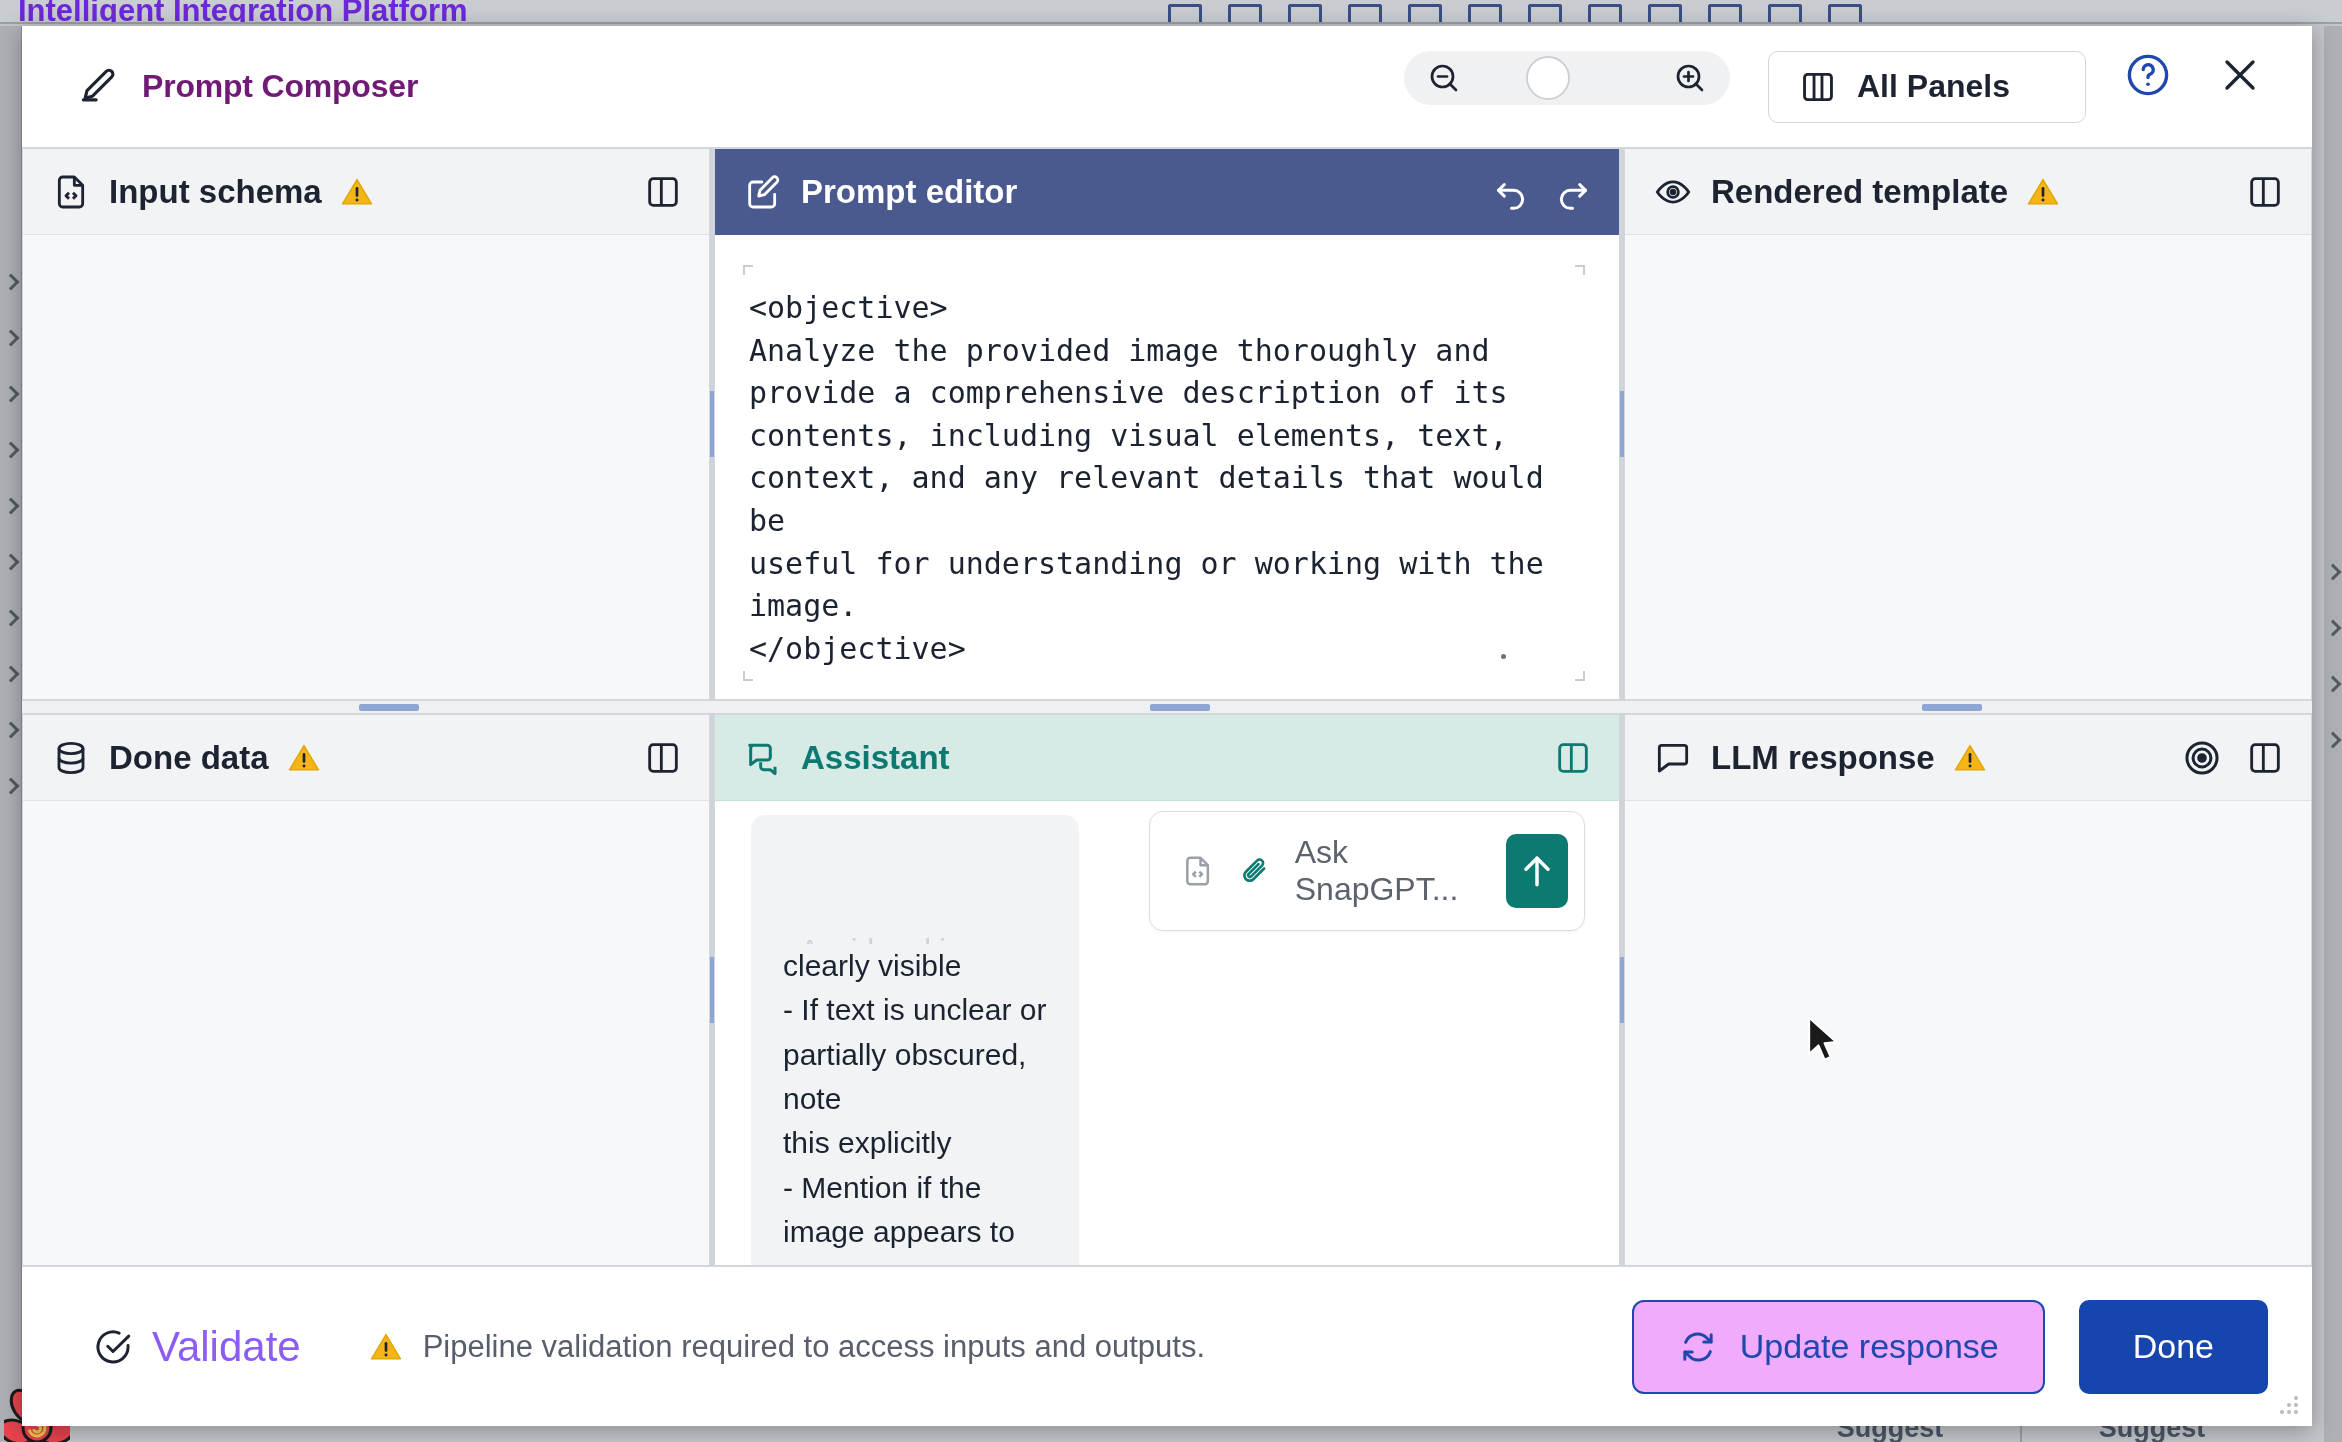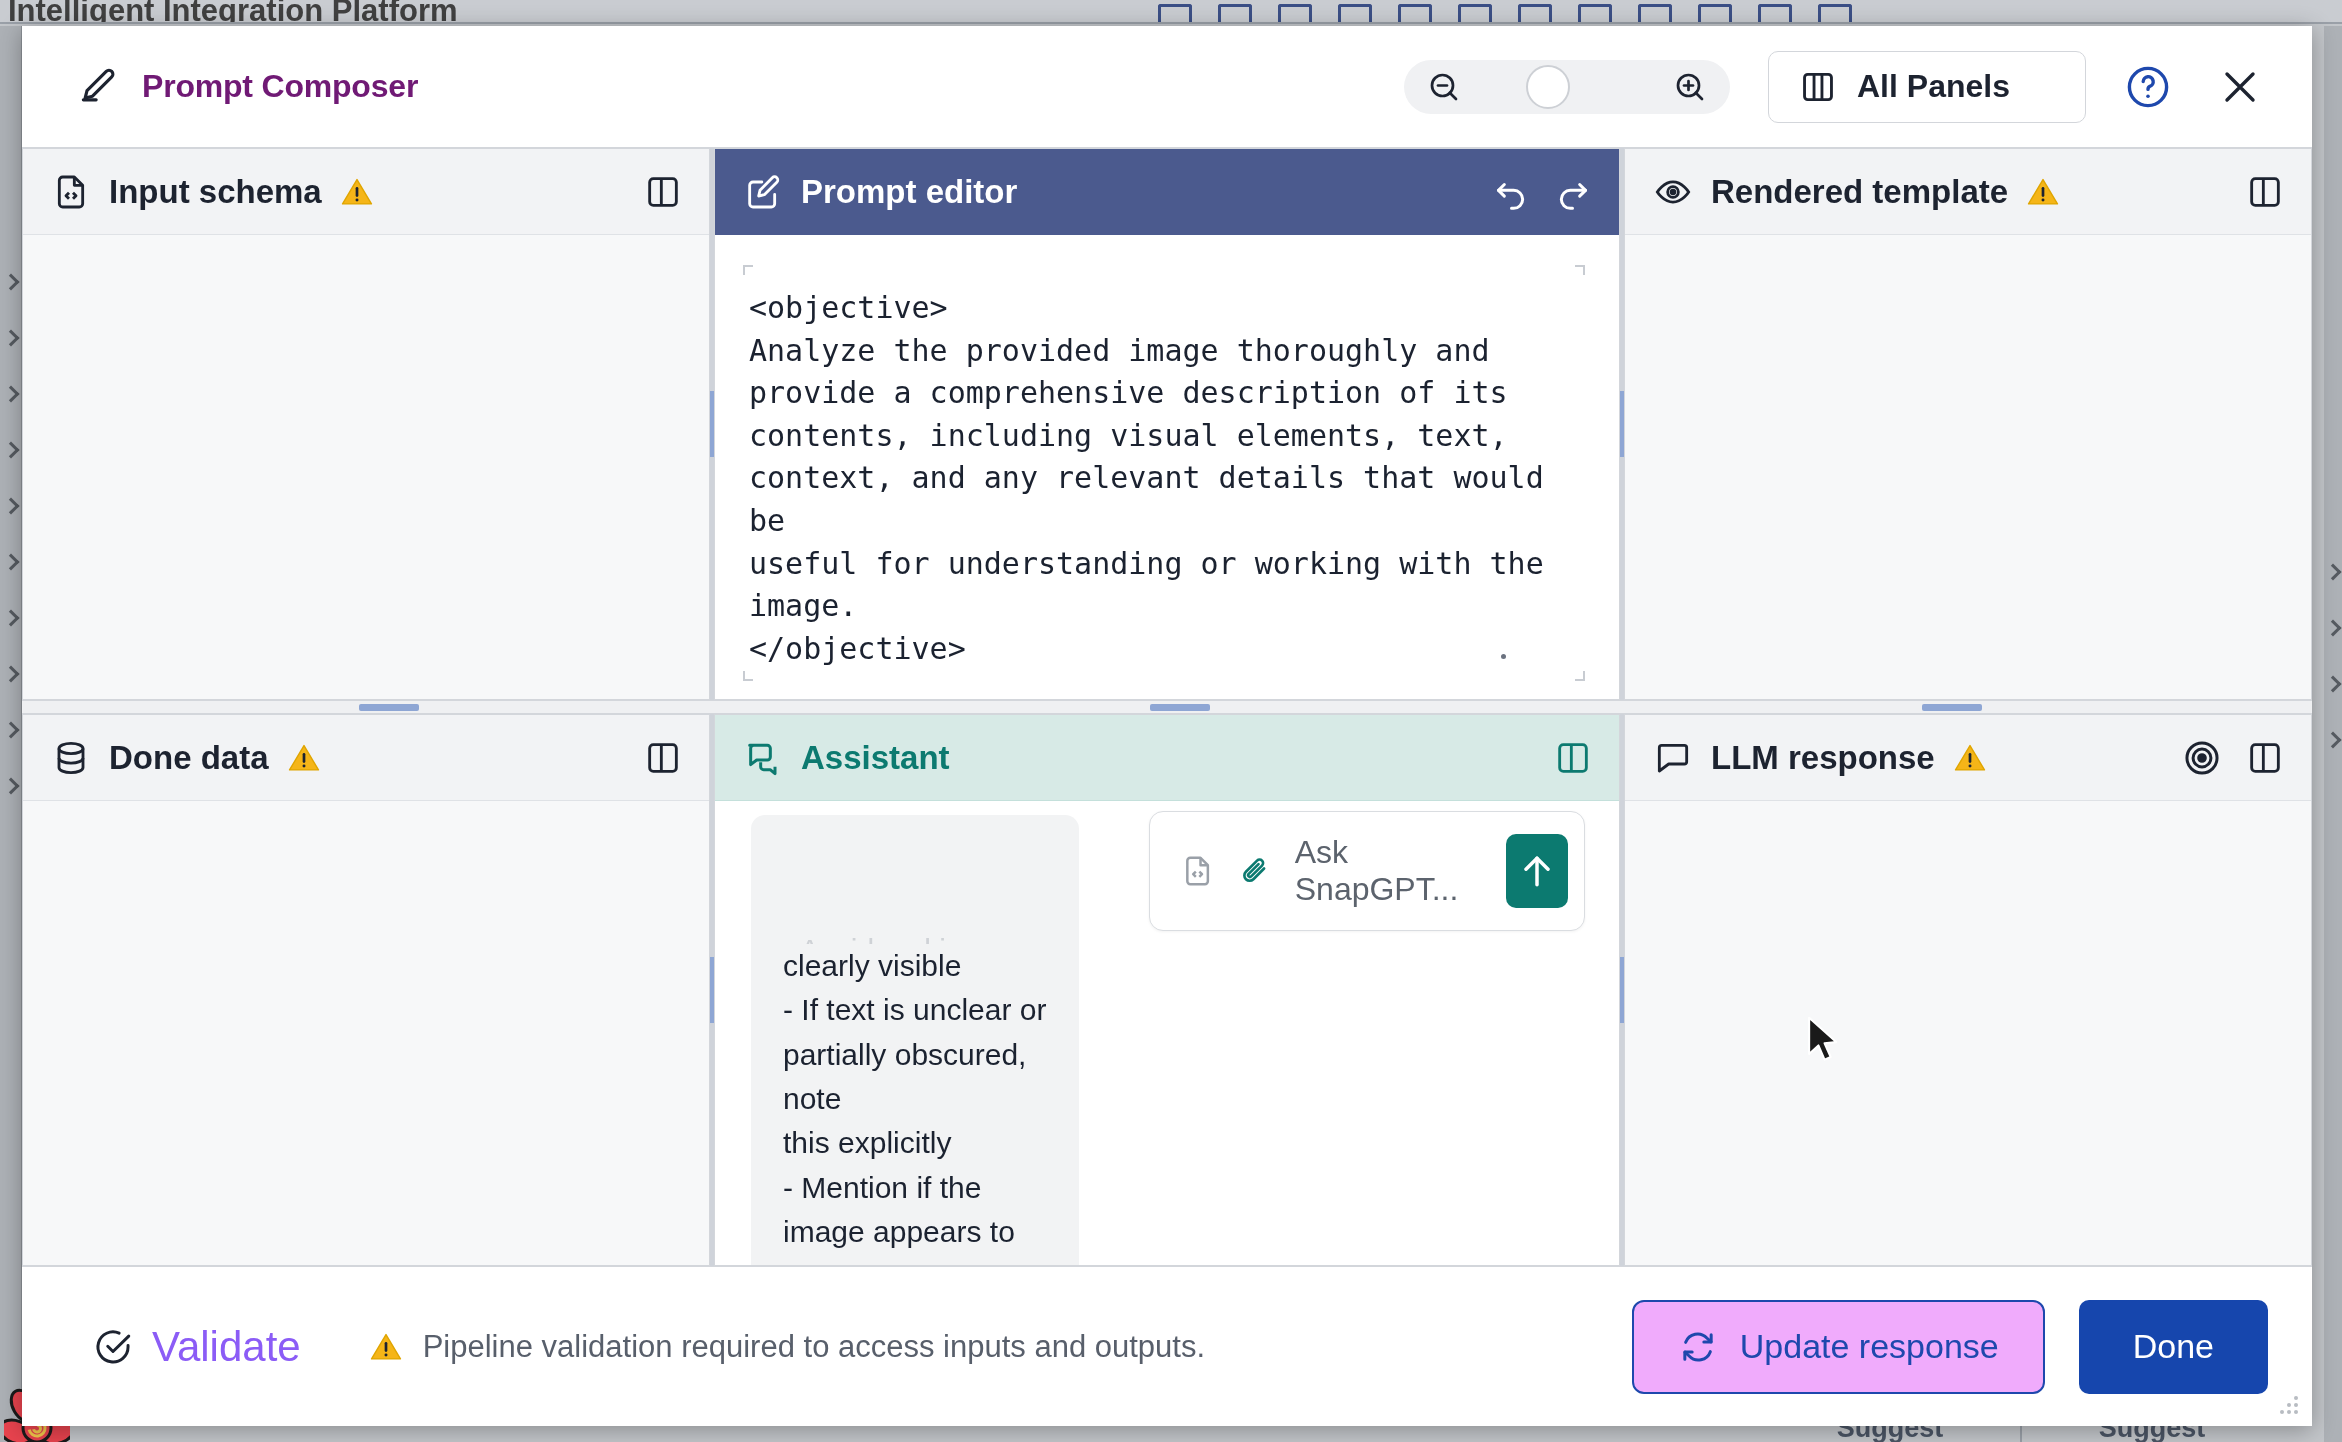--- a/index.html
+++ b/index.html
@@ -11,22 +11,22 @@
   }
 
   
   #bg-app { position: absolute; inset: 0; background: #c3c6ca; }
   #bg-titlebar {
     position: absolute; left: 0; top: 0; width: 2342px; height: 24px;
     background: #c9ccd1; border-bottom: 2px solid #9aa0a8;
     display: flex; align-items: flex-end; overflow: hidden;
   }
   #bg-title {
-    font-size: 31px; font-weight: bold; color: #404040;
-    line-height: 0.7; padding-left: 8px; white-space: nowrap;
+    font-size: 31px; font-weight: bold; color: #6d28d9;
+    line-height: 0.7; padding-left: 18px; white-space: nowrap;
   }
   #bg-tb-gap { width: 60px; }
   #bg-toolbar {
     display: flex; align-items: flex-end; gap: 26px; padding-left: 640px;
   }
   .bg-tb-icon {
     width: 34px; height: 18px; border: 3px solid #3b4f86;
     border-bottom: none; border-radius: 3px 3px 0 0;
   }
   #bg-left-rail {
@@ -68,21 +68,21 @@
 
   
   #dialog-header {
     height: 122px; flex: 0 0 122px; display: flex; align-items: center;
     padding: 0 42px 0 54px; border-bottom: 1px solid #d3d6db;
     background: #ffffff;
   }
   #dialog-title-wrap { display: flex; align-items: center; gap: 22px; }
   #dialog-title { font-size: 32px; font-weight: bold; color: #701a75; letter-spacing: -0.2px; }
   #header-spacer { flex: 1 1 auto; }
-  #header-right { display: flex; align-items: center; gap: 38px; }
+  #header-right { display: flex; gap: 38px; }
 
   #zoom-slider {
     width: 326px; height: 54px; background: #f0f1f3; border-radius: 27px;
     display: flex; align-items: center; position: relative; padding: 0 22px;
   }
   #zoom-thumb {
     position: absolute; left: 122px; width: 44px; height: 44px;
     background: #ffffff; border: 2px solid #cdd0d5; border-radius: 50%;
   }
   #zoom-out-icon, #zoom-in-icon { position: absolute; }

